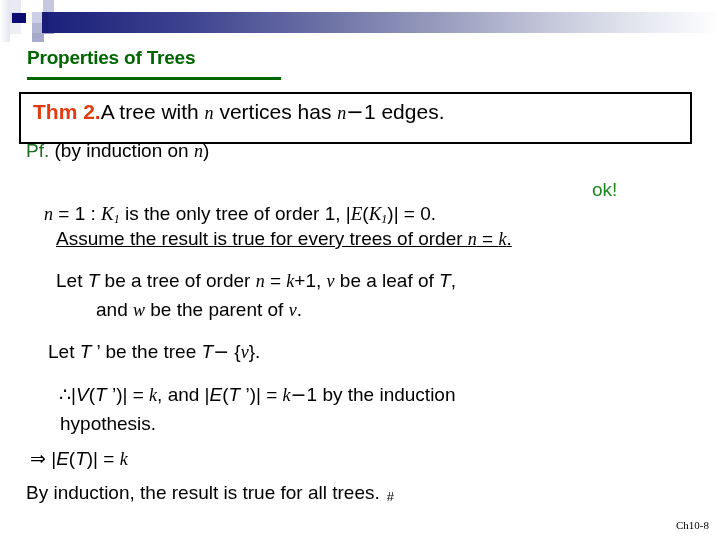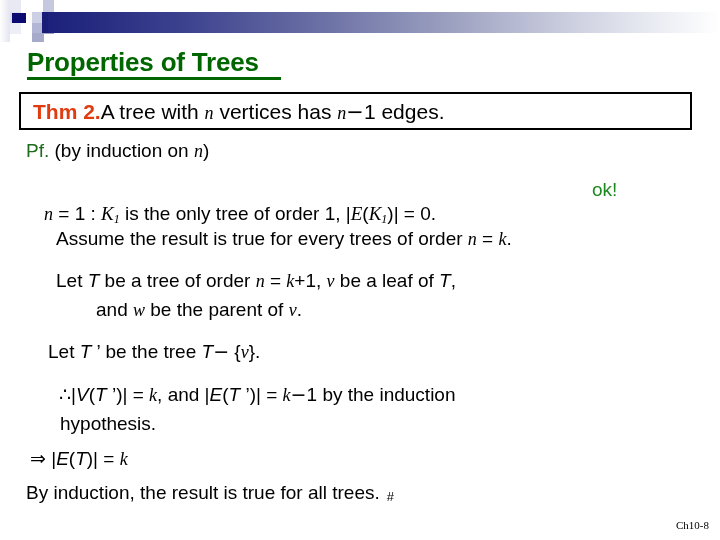--- a/index.html
+++ b/index.html
@@ -41,37 +41,37 @@
     position: absolute;
     left: 42px; top: 12px;
     width: 6px; height: 21px;
     background: #191d78;
   }
 
   
   #page-title {
     position: absolute;
     left: 27px; top: 47px;
-    font-size: 26px;
+    font-size: 19px;
     font-weight: bold;
     color: #006600;
     letter-spacing: -0.2px;
   }
   #title-underline {
     position: absolute;
     left: 27px; top: 77px;
     width: 254px; height: 3px;
     background: #006600;
   }
 
   
   #theorem-box {
     position: absolute;
     left: 19px; top: 92px;
-    width: 673px; height: 38px;
+    width: 673px; height: 52px;
     border: 2px solid #000000;
     box-sizing: border-box;
   }
   #theorem-line {
     position: absolute;
     left: 12px; top: 6px;
     font-size: 21px;
     white-space: nowrap;
     line-height: 24px;
   }
@@ -92,21 +92,21 @@
 
   .it { font-family: "Liberation Serif", serif; font-style: italic; }
   .itn { font-family: "Liberation Serif", serif; font-style: italic; font-size: 18px; }
   .up { font-family: "Liberation Sans", sans-serif; font-style: italic; }
   .sub { font-size: 12px; vertical-align: -3px; }
   .sym { font-family: "DejaVu Sans", sans-serif; }
 
   #line-pf     { left: 26px;  top: 139px; }
   #line-base   { left: 44px;  top: 178px; margin-top: 24px; }
   #line-ok     { left: 592px; top: 178px; text-align: right; }
-  #line-assume { left: 56px;  top: 227px; }
+  #line-assume { left: 56px;  top: 227px; text-decoration: underline; }
   #line-let1   { left: 56px;  top: 269px; }
   #line-let2   { left: 96px;  top: 298px; }
   #line-let3   { left: 48px;  top: 340px; }
   #line-ind1   { left: 28px;  top: 383px; margin-left: 31px; }
   #line-ind2   { left: 60px;  top: 412px; }
   #line-imp    { left: 30px;  top: 447px; }
   #line-final  { left: 26px;  top: 481px; }
 
   .qed {
     font-size: 13px;

